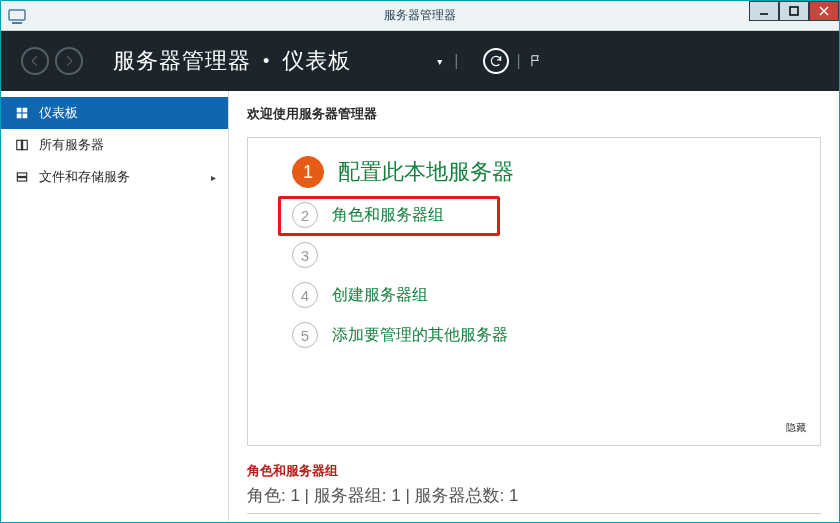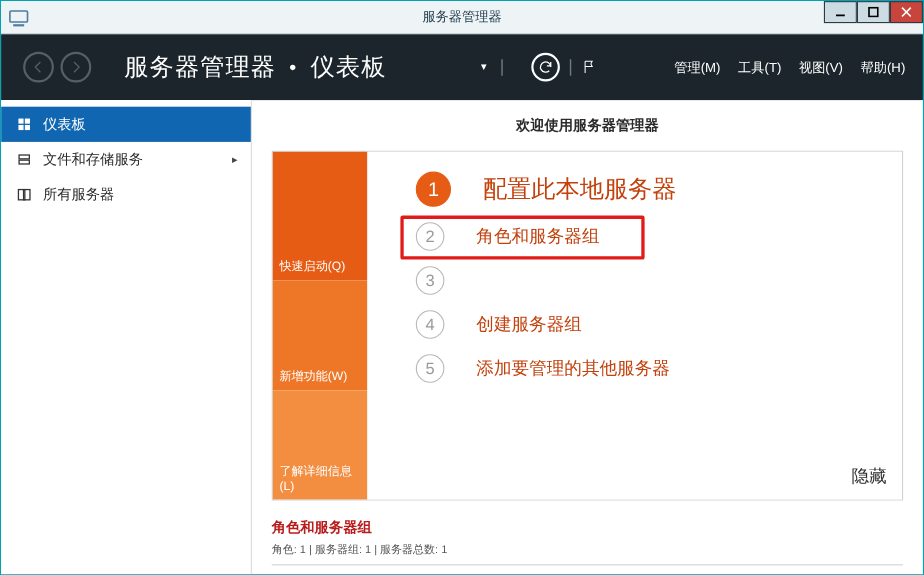--- a/index.html
+++ b/index.html
@@ -29,37 +29,37 @@
   
   .body { flex: 1; display: flex; overflow: hidden; }
   .sidebar { width: 228px; background: #fff; border-right: 1px solid #d9dcde; padding-top: 6px; }
   .sb-item { display: flex; align-items: center; height: 32px; padding: 0 14px; gap: 10px; font-size: 13px; color: #2b2b2b; cursor: pointer; position:relative; }
   .sb-item.selected { background: #1066b0; color: #fff; }
   .sb-icon { width: 14px; height: 14px; display:inline-flex; align-items:center; justify-content:center; }
   .sb-icon svg { width:14px; height:14px; }
   .sb-caret { position:absolute; right:12px; font-size:10px; color:#444; }
   
   .main { flex: 1; padding: 14px 18px 8px 18px; overflow:hidden; display:flex; flex-direction:column; }
-  .welcome-title { font-size: 13px; font-weight: bold; color: #2b2b2b; margin-bottom: 14px; text-align: center; }
+  .welcome-title { font-size: 13px; font-weight: bold; color: #2b2b2b; margin-bottom: 14px; }
   .welcome-card { flex:1; border: 1px solid #cfd3d6; display: flex; min-height: 0; }
   .orange-col { width: 86px; display: flex; flex-direction: column; }
   .orange-top { flex: 1.2; background: #e65c14; display:flex; align-items:flex-end; padding:6px 6px; color:#fff; font-size:11px; }
   .orange-mid { flex: 1; background: #ee7627; display:flex; align-items:flex-end; padding:6px 6px; color:#fff; font-size:11px; }
   .orange-bot { flex: 1; background: #f38d3f; display:flex; align-items:flex-end; padding:6px 6px; color:#fff; font-size:11px; }
   .steps-col { flex: 1; padding: 18px 12px 10px 44px; position:relative; background:#fff; }
   .step { display:flex; align-items:center; gap: 14px; margin-bottom: 14px; }
   .step-num { width:26px; height:26px; border-radius:50%; border:1px solid #b8b8b8; color:#9a9a9a; font-size:15px; display:flex; align-items:center; justify-content:center; }
   .step-num.primary { background:#e65c14; border-color:#e65c14; color:#fff; font-size:18px; width:32px; height:32px; }
-  .step-label { color:#c2410c; font-size:16px; cursor:pointer;margin-left:15px; }
+  .step-label { color:#15803d; font-size:16px; cursor:pointer; }
   .step.primary .step-label { font-size:22px; }
   .highlight-box { position:absolute; border:3px solid #e11b17; border-radius:2px; }
-  .hide-link { position:absolute; right:14px; bottom:10px; font-size:16px; color:#2b2b2b; cursor:pointer; }
+  .hide-link { position:absolute; right:14px; bottom:10px; font-size:10px; color:#2b2b2b; cursor:pointer; }
   .roles-section { margin-top: 16px; }
   .roles-title { font-size:13px; font-weight:bold; color:#b91c1c; }
-  .roles-sub { font-size:10px; color:#555; margin-top:4px; border-bottom:1px solid #cfd3d6; padding-bottom:6px;}
+  .roles-sub { font-size:17px; color:#555; margin-top:4px; border-bottom:1px solid #cfd3d6; padding-bottom:6px;}
 </style>
 </head>
 <body>
 
 <div class="window">
 
   <div class="titlebar">
     <svg class="titlebar-icon" viewBox="0 0 24 24">
         <rect x="4" y="6" width="16" height="10" rx="1" fill="none" stroke="#4f7ea0" stroke-width="1.5"></rect>
         <rect x="7" y="18" width="10" height="2" fill="#4f7ea0"></rect>
@@ -107,78 +107,61 @@
       <div class="action-circle">
           <svg viewBox="0 0 24 24">
             <path d="M20 12a8 8 0 10-2.3 5.6M20 4v6h-6"></path>
           </svg>
         </div>
       <span style="color:#6e7a82;">|</span>
       <svg class="flag" viewBox="0 0 24 24">
           <path d="M5 3v18M5 3h11l-2 4 2 4H5" fill="none" stroke="#fff" stroke-width="1.6"></path>
         </svg>
     </div>
-    <div class="menu-bar">
-      <span class="menu-item">管理(M)</span>
-      <span class="menu-item">工具(T)</span>
-      <span class="menu-item">视图(V)</span>
-      <span class="menu-item">帮助(H)</span>
-    </div>
   </div>
 
   <div class="body">
 
     <div class="sidebar">
       <div class="sb-item selected">
         <span class="sb-icon">
             <svg viewBox="0 0 24 24">
               <rect x="3" y="3" width="8" height="8" fill="#fff"></rect>
               <rect x="13" y="3" width="8" height="8" fill="#fff"></rect>
               <rect x="3" y="13" width="8" height="8" fill="#fff"></rect>
               <rect x="13" y="13" width="8" height="8" fill="#fff"></rect>
             </svg>
           </span>
         <span>仪表板</span>
       </div>
       <div class="sb-item">
         <span class="sb-icon">
             <svg viewBox="0 0 24 24">
+              <rect x="3" y="4" width="10" height="16" fill="none" stroke="#333" stroke-width="2"></rect>
+              <rect x="11" y="4" width="10" height="16" fill="none" stroke="#333" stroke-width="2"></rect>
+            </svg>
+          </span>
+        <span>所有服务器</span>
+      </div>
+      <div class="sb-item">
+        <span class="sb-icon">
+            <svg viewBox="0 0 24 24">
               <rect x="4" y="5" width="16" height="6" fill="none" stroke="#333" stroke-width="2"></rect>
               <rect x="4" y="13" width="16" height="6" fill="none" stroke="#333" stroke-width="2"></rect>
             </svg>
           </span>
         <span>文件和存储服务</span>
         <span class="sb-caret">▸</span>
       </div>
-      <div class="sb-item">
-        <span class="sb-icon">
-            <svg viewBox="0 0 24 24">
-              <rect x="3" y="4" width="10" height="16" fill="none" stroke="#333" stroke-width="2"></rect>
-              <rect x="11" y="4" width="10" height="16" fill="none" stroke="#333" stroke-width="2"></rect>
-            </svg>
-          </span>
-        <span>所有服务器</span>
-      </div>
     </div>
 
     <div class="main">
       <div class="welcome-title">欢迎使用服务器管理器</div>
 
       <div class="welcome-card">
-        <div class="orange-col">
-          <div class="orange-top">
-              <span>快速启动(Q)</span>
-            </div>
-          <div class="orange-mid">
-              <span>新增功能(W)</span>
-            </div>
-          <div class="orange-bot">
-              <span>了解详细信息(L)</span>
-            </div>
-        </div>
         <div class="steps-col">
           <div class="step primary">
             <div class="step-num primary">1</div>
             <span class="step-label">配置此本地服务器</span>
           </div>
           <div class="step" style="position:relative;">
             <div class="step-num">2</div>
             <span class="step-label">角色和服务器组</span>
           </div>
           <div class="step">

